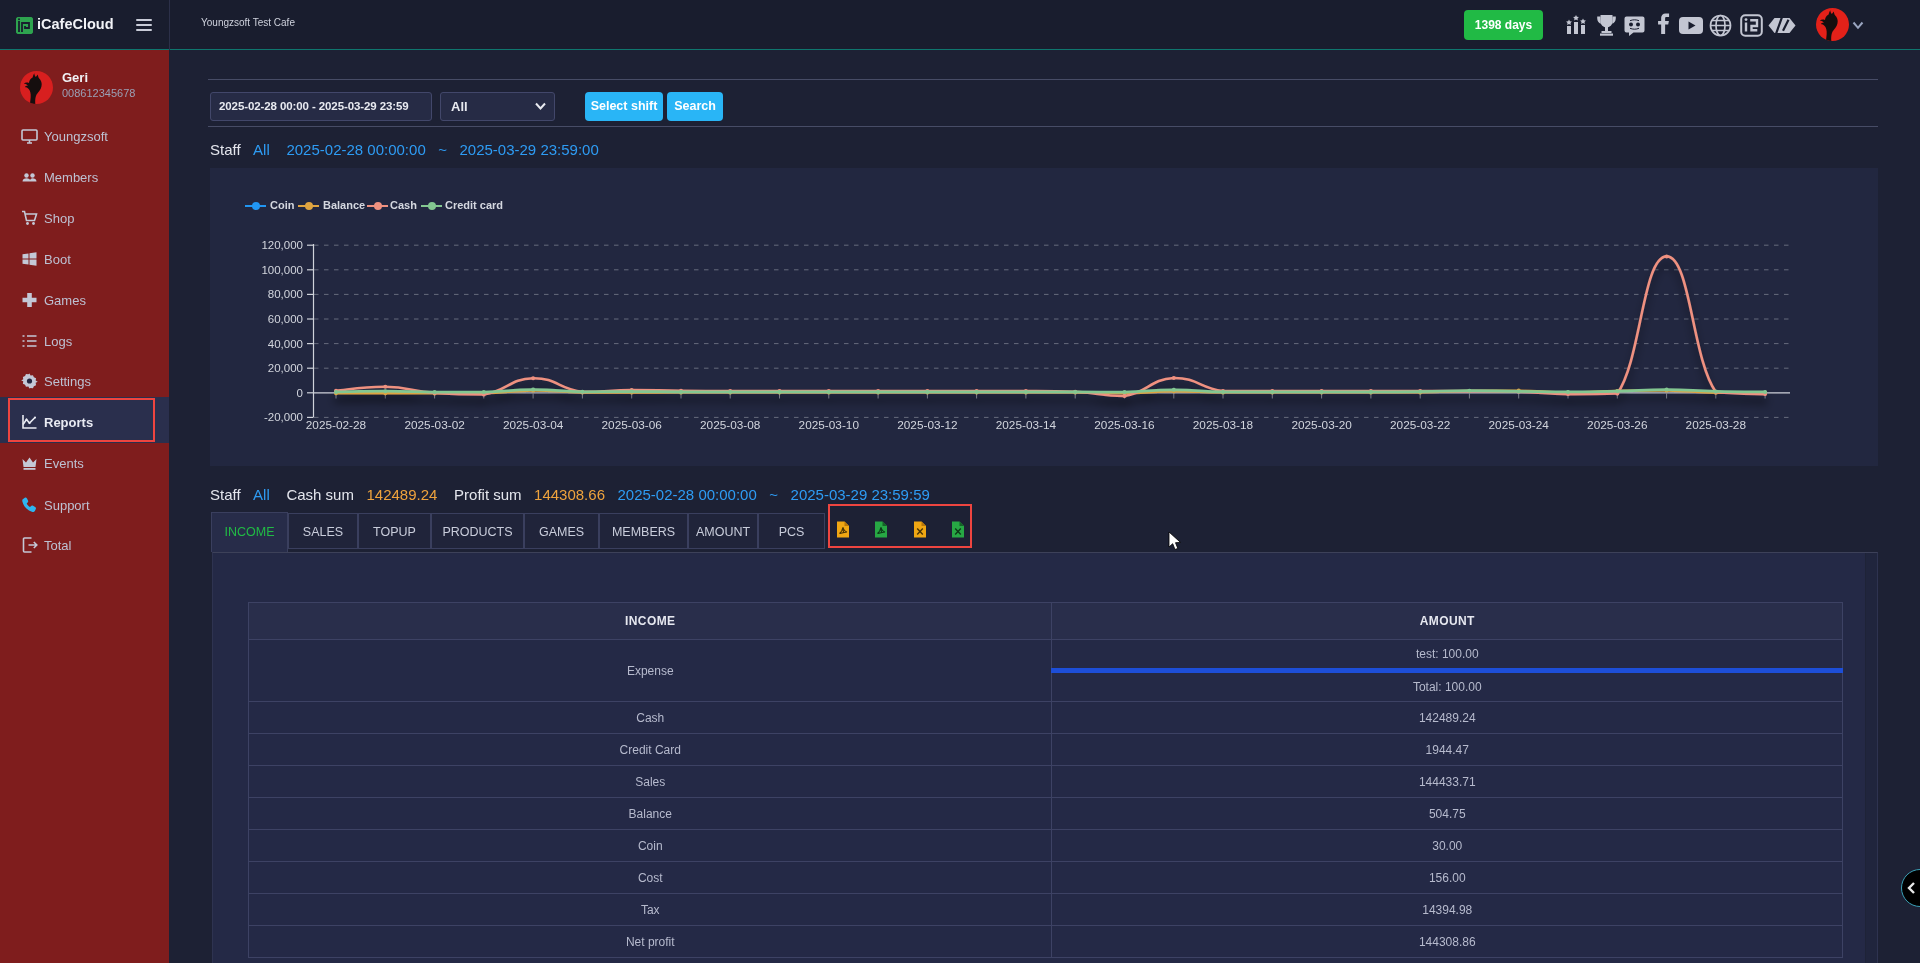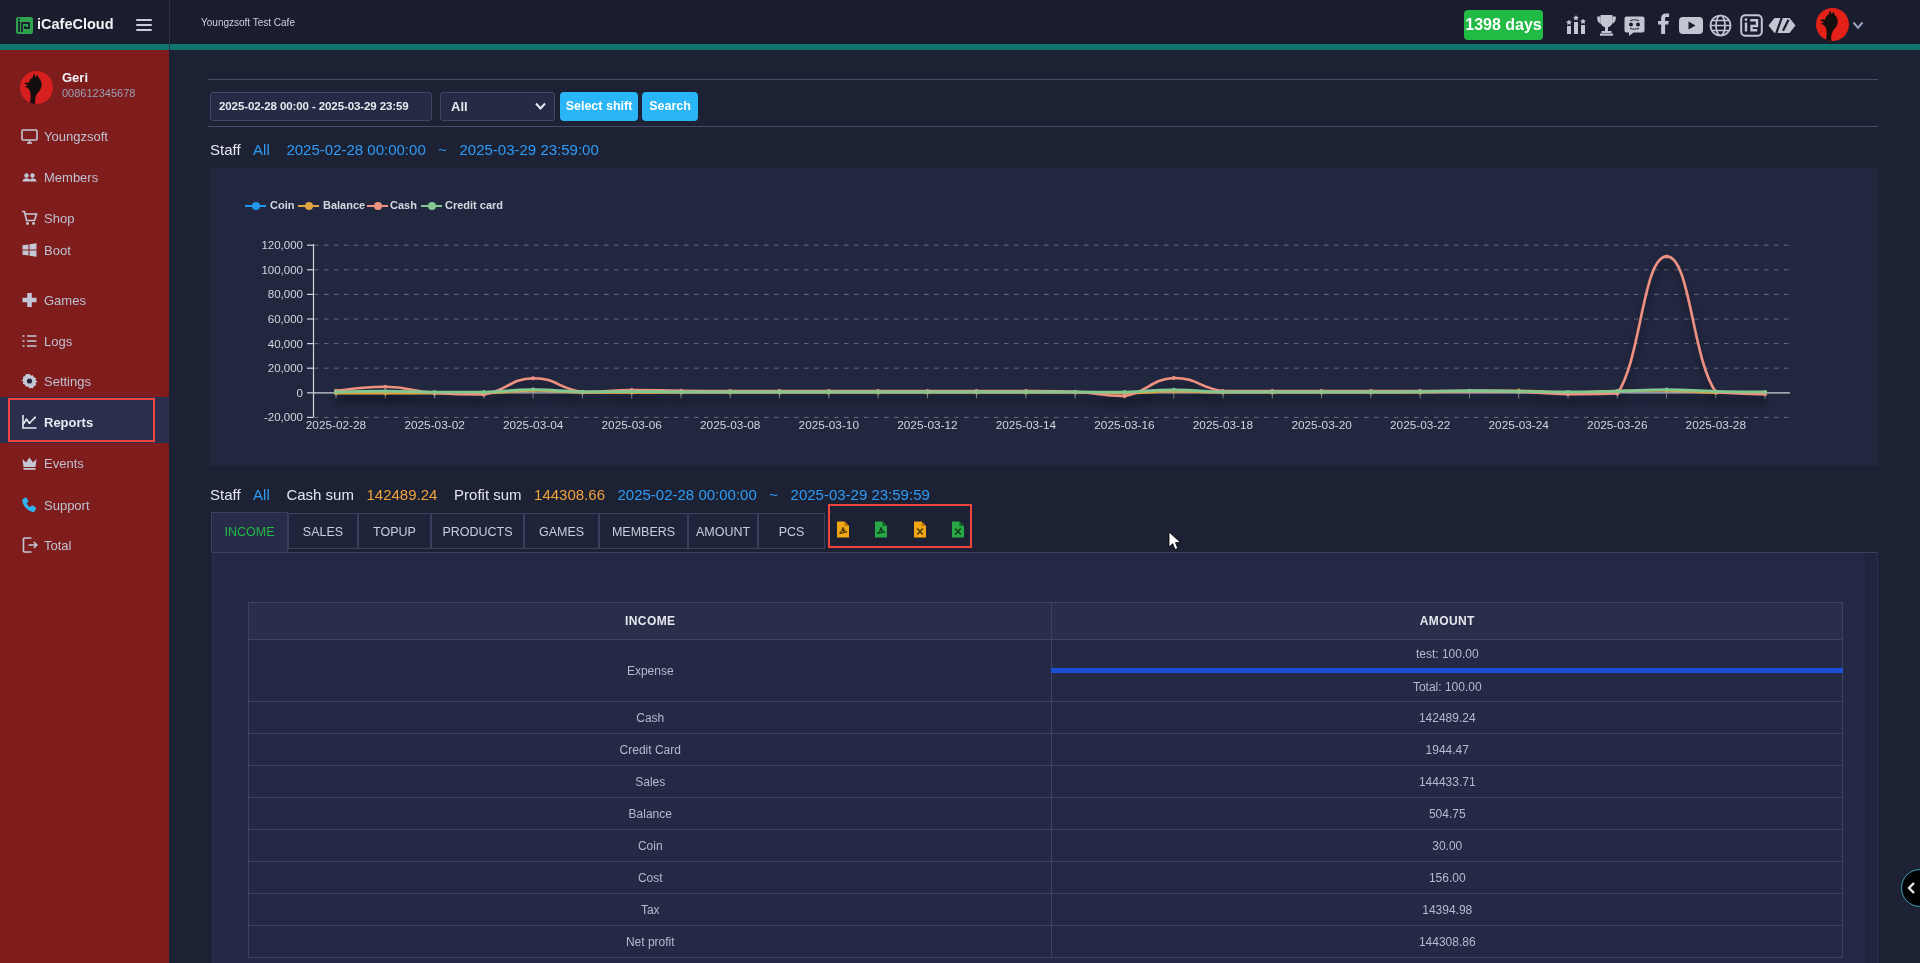--- a/index.html
+++ b/index.html
@@ -1,35 +1,35 @@
 <!DOCTYPE html>
 <html><head>
 <meta charset="utf-8">
 <style>
 * { margin:0; padding:0; box-sizing:border-box; }
 html,body { width:1920px; height:963px; overflow:hidden; background:#1d2134; font-family:"Liberation Sans", sans-serif; }
 .abs { position:absolute; }
-#topbar { position:absolute; left:0; top:0; width:1920px; height:50px; background:#191d2e; border-bottom:6px solid #0f766e; }
+#topbar { position:absolute; left:0; top:0; width:1920px; height:50px; background:#191d2e; border-bottom:1px solid #0f766e; }
 #topbar .vdiv { position:absolute; left:169px; top:0; width:1px; height:50px; background:#2c3049; }
 #logo { position:absolute; left:16px; top:17px; width:17px; height:17px; background:#2ea44f; border-radius:3px; }
 #logotext { position:absolute; left:37px; top:16px; color:#f2f3f7; font-size:14.5px; font-weight:bold; letter-spacing:0; }
 #burger { position:absolute; left:136px; top:19px; width:16px; }
 #burger div { height:2px; background:#c9ccd8; margin-bottom:3px; border-radius:1px; }
 #cafename { position:absolute; left:201px; top:17px; color:#ced1dc; font-size:10px; }
-#days { position:absolute; left:1464px; top:10px; width:79px; height:30px; background:#21ba45; border-radius:4px; color:#fff; font-size:16px; text-align:center; line-height:30px; font-weight:bold; }
+#days { position:absolute; left:1464px; top:10px; width:79px; height:30px; background:#21ba45; border-radius:4px; color:#fff; font-size:12px; text-align:center; line-height:30px; font-weight:bold; }
 #sidebar { position:absolute; left:0; top:50px; width:169px; height:913px; background:#7f1d1d; }
 .menuitem { position:absolute; left:0; width:169px; height:40px; color:#bdc1d2; font-size:13px; }
 .menuitem .mic { position:absolute; left:21px; top:50%; transform:translateY(-50%); width:17px; height:17px; }
 .menuitem .mlab { position:absolute; left:44px; top:50%; transform:translateY(-50%); }
 #reportrow { position:absolute; left:0; top:347px; width:169px; height:46px; background:#2a2f4d; }
 #reportbox { position:absolute; left:8px; top:348px; width:147px; height:44px; border:2px solid #ee4540; }
 #main { position:absolute; left:169px; top:50px; width:1751px; height:913px; background:#1d2134; }
 .hline { position:absolute; background:#474c66; height:1px; }
 .inputbox { position:absolute; background:#262b45; border:1px solid #42476a; border-radius:3px; color:#e8eaf0; font-size:13px; font-weight:bold; }
-.btn { position:absolute; background:#29b5f6; border-radius:4px; color:#fff; font-size:12.5px; font-weight:bold; text-align:center; }
+.btn { position:absolute; background:#29b5f6; border-radius:4px; color:#fff; font-size:12.5px; font-weight:bold; text-align:center;margin-left:25px; }
 .blue { color:#2e9cf4; }
 .orange { color:#efa33d; }
 #chartpanel { position:absolute; left:41px; top:118px; width:1668px; height:298px; background:#222740; }
 #tablepanel { position:absolute; left:43px; top:502px; width:1666px; height:411px; background:#242946; border-top:1px solid #3d4159; border-left:1px solid #2e3350; border-right:1px solid #2e3350; }
 table.rep { border-collapse:collapse; width:1595px; font-size:12px; color:#b6bacd; }
 table.rep td { border:1px solid #3d4264; text-align:center; }
 .tab { position:absolute; top:463px; height:36px; line-height:36px; text-align:center; font-size:12.5px; color:#c9cddb; border:1px solid #3a3f5e; background:#20243a; }
 .tab.active { top:462px; height:40px; line-height:38px; background:#272c49; color:#21ba45; border-bottom:none; }
 </style>
 </head>
@@ -136,21 +136,21 @@
       <span class="mlab">Members</span>
     </div>
   <div class="menuitem" style="top:148px">
       <svg class="mic" viewBox="0 0 17 17">
         <path d="M1 2h2.5l2 9h8l2-6.5H4.5" fill="none" stroke="#c4c8d6" stroke-width="1.6"></path>
         <circle cx="6.5" cy="14" r="1.4" fill="#c4c8d6"></circle>
         <circle cx="12.5" cy="14" r="1.4" fill="#c4c8d6"></circle>
       </svg>
       <span class="mlab">Shop</span>
     </div>
-  <div class="menuitem" style="top:180px">
+  <div class="menuitem" style="top:189px">
       <svg class="mic" viewBox="0 0 17 17">
         <path d="M1.5 3.8 L7.5 3 V8 H1.5 Z M8.5 2.8 L15.5 1.8 V8 H8.5 Z M1.5 9 H7.5 V14 L1.5 13.2 Z M8.5 9 H15.5 V15.2 L8.5 14.2 Z" fill="#c4c8d6"></path>
       </svg>
       <span class="mlab">Boot</span>
     </div>
   <div class="menuitem" style="top:230px">
       <svg class="mic" viewBox="0 0 17 17">
         <path d="M6.2 1.5h4.6v4.7h4.7v4.6h-4.7v4.7H6.2v-4.7H1.5V6.2h4.7Z" fill="#c4c8d6"></path>
       </svg>
       <span class="mlab">Games</span>

